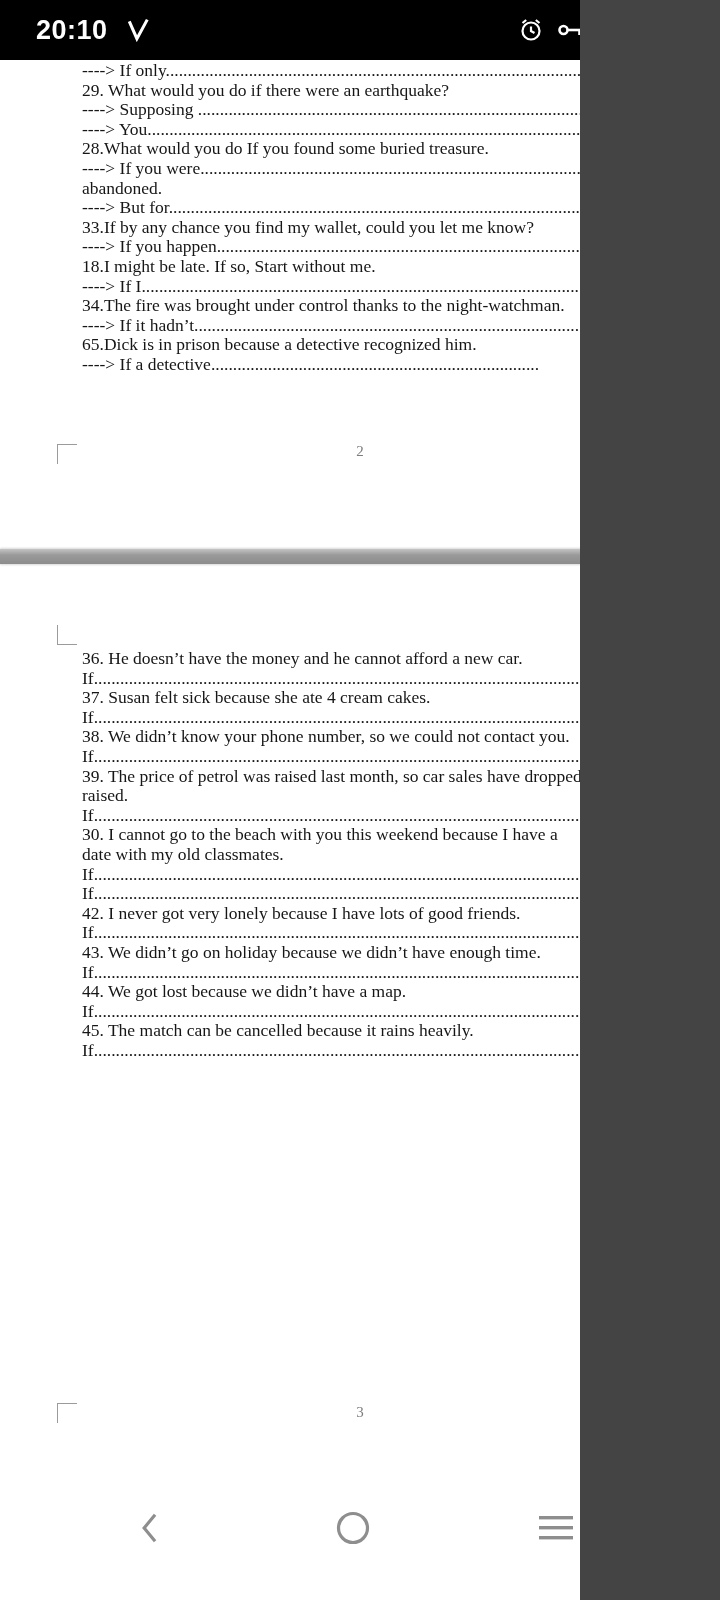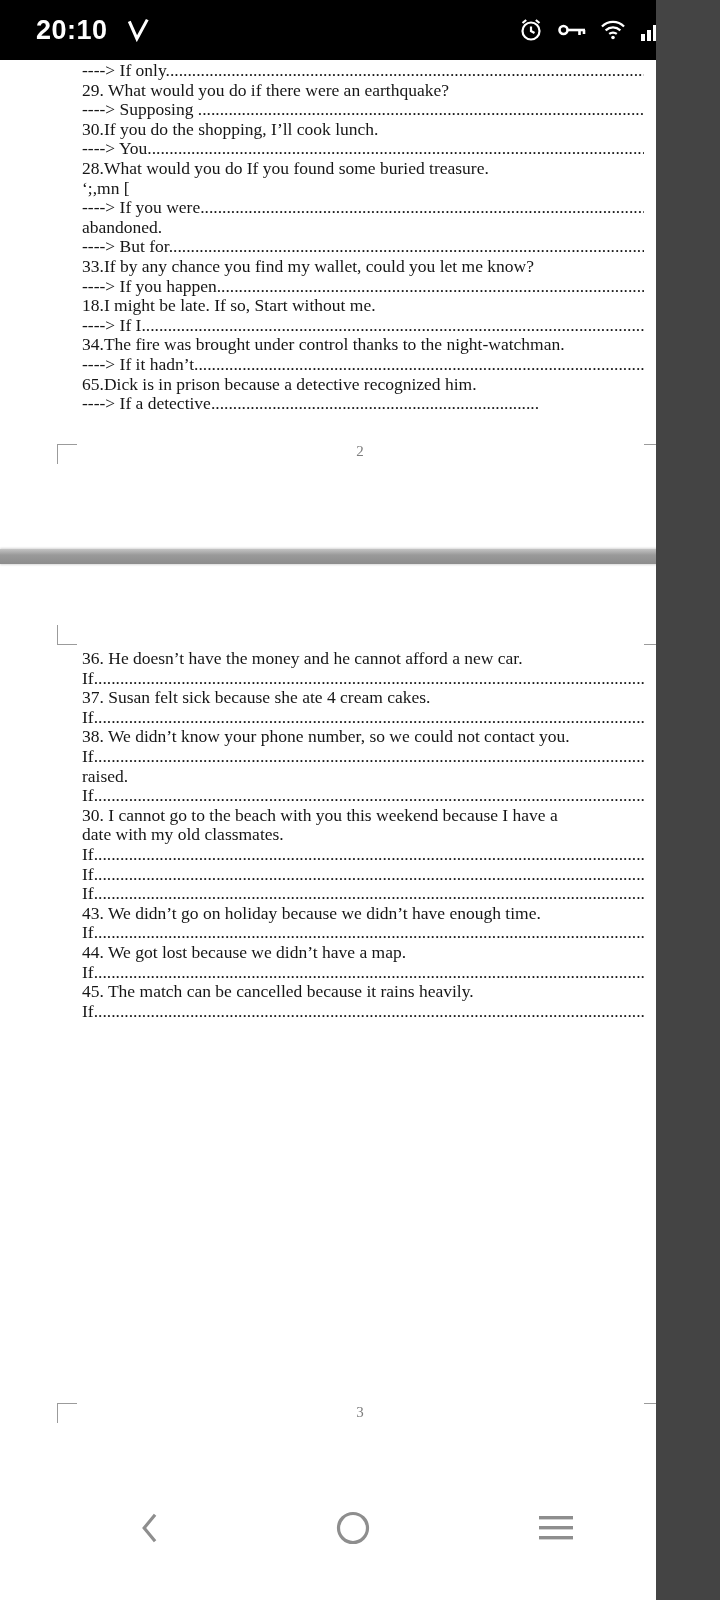--- a/index.html
+++ b/index.html
@@ -1,17 +1,17 @@
 <!DOCTYPE html>
 <html><head>
 <meta charset="utf-8">
 <style>
   html,body { margin:0; padding:0; background:#444; }
   .screen {
-    position:relative; width:656px; height:1600px; background:#ffffff;
+    position:relative; width:580px; height:1600px; background:#ffffff;
     overflow:hidden; font-family:"Liberation Serif", serif;
   }
   
   .status-bar {
     position:absolute; top:0; left:0; width:720px; height:60px;
     background:#000; display:flex; align-items:center; z-index:20;
   }
   .time {
     color:#fff; font-family:"Liberation Sans", sans-serif;
     font-size:27px; font-weight:700; margin-left:36px; letter-spacing:0.5px;
@@ -102,24 +102,22 @@
     </span>
   </div>
 
   <div class="viewer">
 
     <div>
       <div class="page-lines" style="top:1px;">
           <div class="doc-line">----&gt; If only..............................................................................................................................</div>
           <div class="doc-line">29. What would you do if there were an earthquake?</div>
           <div class="doc-line">----&gt; Supposing .........................................................................................................................</div>
-          <div class="doc-line">30.If you do the shopping, I’ll cook lunch.</div>
           <div class="doc-line">----&gt; You...................................................................................................................................</div>
           <div class="doc-line">28.What would you do If you found some buried treasure.</div>
-          <div class="doc-line">‘;,mn [</div>
           <div class="doc-line">----&gt; If you were.........................................................................................................................</div>
           <div class="doc-line">abandoned.</div>
           <div class="doc-line">----&gt; But for...............................................................................................................................</div>
           <div class="doc-line">33.If by any chance you find my wallet, could you let me know?</div>
           <div class="doc-line">----&gt; If you happen.....................................................................................................................</div>
           <div class="doc-line">18.I might be late. If so, Start without me.</div>
           <div class="doc-line">----&gt; If I.....................................................................................................................................</div>
           <div class="doc-line">34.The fire was brought under control thanks to the night-watchman.</div>
           <div class="doc-line">----&gt; If it hadn’t..........................................................................................................................</div>
           <div class="doc-line">65.Dick is in prison because a detective recognized him.</div>
@@ -135,26 +133,28 @@
     <div>
       <div class="mark tl" style="left:57px;  top:565px;"></div>
       <div class="mark tr" style="left:644px; top:565px;"></div>
       <div class="page-lines" style="top:589px;">
           <div class="doc-line">36. He doesn’t have the money and he cannot afford a new car.</div>
           <div class="doc-line">If...........................................................................................................................................</div>
           <div class="doc-line">37. Susan felt sick because she ate 4 cream cakes.</div>
           <div class="doc-line">If..........................................................................................................................................</div>
           <div class="doc-line">38. We didn’t know your phone number, so we could not contact you.</div>
           <div class="doc-line">If..........................................................................................................................................</div>
+          <div class="doc-line">39. The price of petrol was raised last month, so car sales have dropped</div>
           <div class="doc-line">raised.</div>
           <div class="doc-line">If.........................................................................................................................................</div>
           <div class="doc-line">30. I cannot go to the beach with you this weekend because I have a</div>
           <div class="doc-line">date with my old classmates.</div>
           <div class="doc-line">If........................................................................................................................................</div>
           <div class="doc-line">If..........................................................................................................................................</div>
+          <div class="doc-line">42. I never got very lonely because I have lots of good friends.</div>
           <div class="doc-line">If...........................................................................................................................................</div>
           <div class="doc-line">43. We didn’t go on holiday because we didn’t have enough time.</div>
           <div class="doc-line">If...........................................................................................................................................</div>
           <div class="doc-line">44. We got lost because we didn’t have a map.</div>
           <div class="doc-line">If...........................................................................................................................................</div>
           <div class="doc-line">45. The match can be cancelled because it rains heavily.</div>
           <div class="doc-line">If...........................................................................................................................................</div>
         </div>
       <div class="mark bl" style="left:57px;  top:1343px;"></div>
       <div class="mark br" style="left:644px; top:1343px;"></div>

